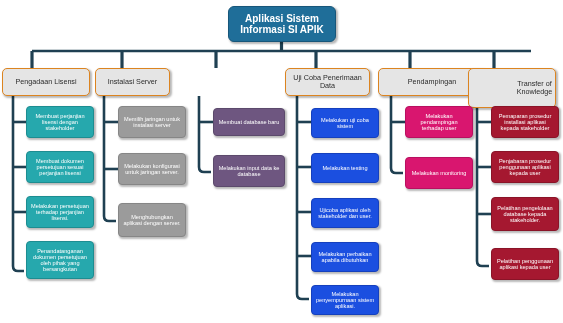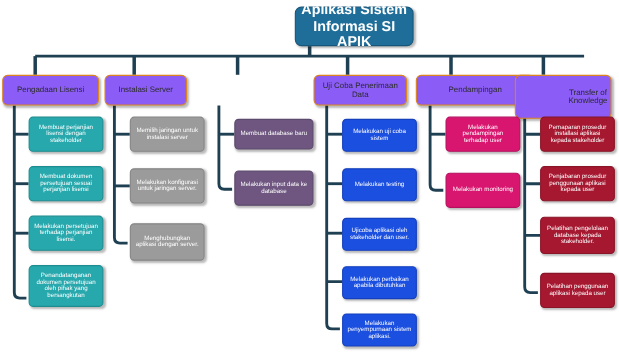--- a/index.html
+++ b/index.html
@@ -27,27 +27,26 @@
     text-align: center;
     line-height: 1.12;
     color: #ffffff;
     box-shadow: 1.5px 1.5px 2px rgba(0,0,0,0.28);
     padding: 1px 3px;
     z-index: 5;
   }
   .root {
     background: #1F6E99;
     border: 1px solid #17567a;
-    font-size: 13px;
+    font-size: 10px;
     font-weight: bold;
     border-radius: 6px;
-    margin-left: 40px;
   }
   .header {
-    background: #8b5cf6;
+    background: #e5e5e5;
     border: 1px solid #dc8420;
     color: #2b2b2b;
     font-size: 7.2px;
     font-weight: normal;
     border-radius: 5px;
   }
   .leaf {
     font-size: 5.6px;
     border-radius: 4px;
   }

